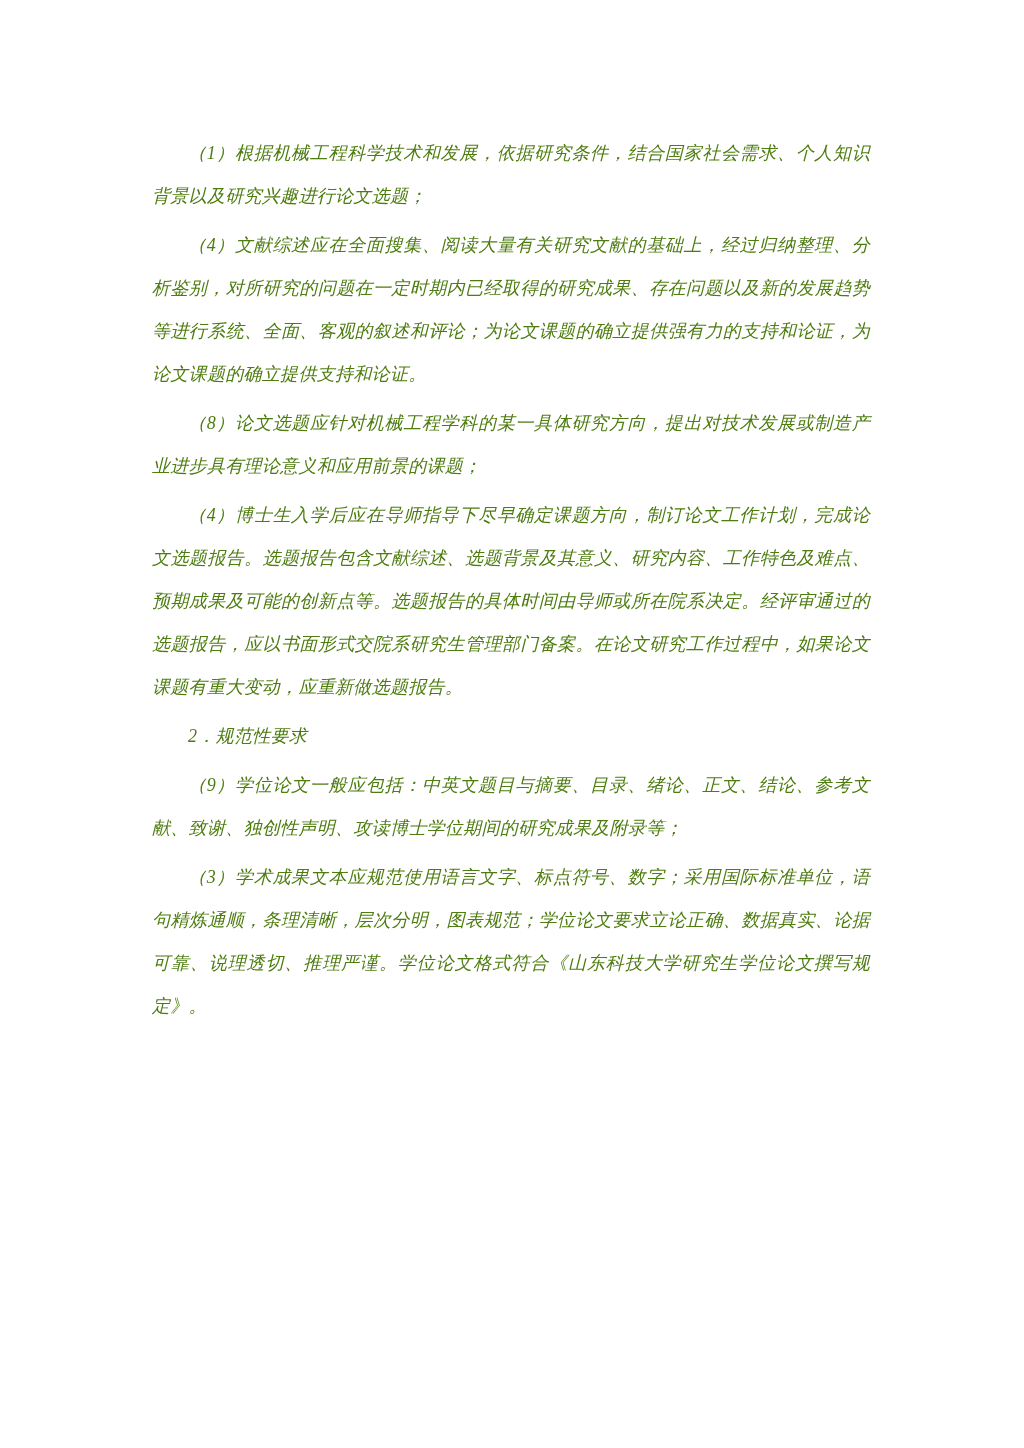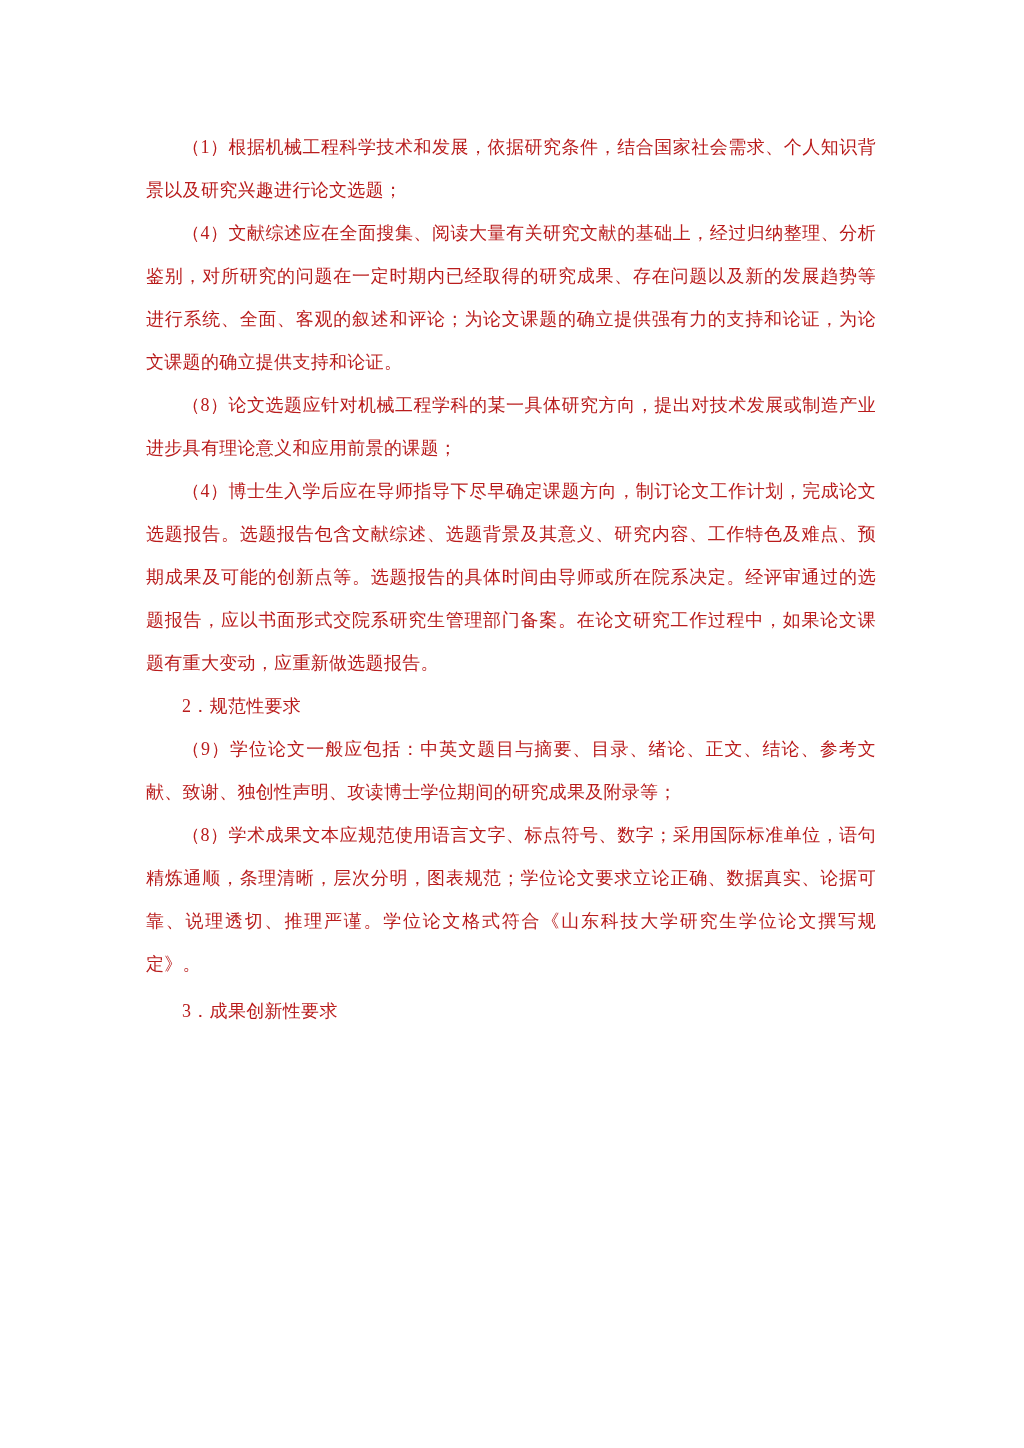--- a/index.html
+++ b/index.html
@@ -11,29 +11,30 @@
     position: relative;
     width: 1024px;
     height: 1448px;
     box-sizing: border-box;
     background: #ffffff;
     padding: 126px 148px 0 146px;
     overflow: hidden;
     font-family: "Liberation Serif", "DejaVu Serif", serif;
   }
   .page p {
-    margin: 0;
+    margin: 6px;
     font-size: 18px;
     line-height: 43px;
     letter-spacing: 0.3px;
-    color: #b91c1c;
+    color: #4d7c0f;
     text-align: justify;
     text-justify: inter-character;
     text-indent: 2em;
     word-break: break-all;
+    font-style: italic;
   }
   .sec3 p {
     line-height: 41px;
   }
   .sec3 .heading {
     margin-top: 5px;
   }
 </style>
 </head>
 <body>
@@ -43,20 +44,19 @@
   <section>
     <p>（1）根据机械工程科学技术和发展，依据研究条件，结合国家社会需求、个人知识背景以及研究兴趣进行论文选题；</p>
     <p>（4）文献综述应在全面搜集、阅读大量有关研究文献的基础上，经过归纳整理、分析鉴别，对所研究的问题在一定时期内已经取得的研究成果、存在问题以及新的发展趋势等进行系统、全面、客观的叙述和评论；为论文课题的确立提供强有力的支持和论证，为论文课题的确立提供支持和论证。</p>
     <p>（8）论文选题应针对机械工程学科的某一具体研究方向，提出对技术发展或制造产业进步具有理论意义和应用前景的课题；</p>
     <p>（4）博士生入学后应在导师指导下尽早确定课题方向，制订论文工作计划，完成论文选题报告。选题报告包含文献综述、选题背景及其意义、研究内容、工作特色及难点、预期成果及可能的创新点等。选题报告的具体时间由导师或所在院系决定。经评审通过的选题报告，应以书面形式交院系研究生管理部门备案。在论文研究工作过程中，如果论文课题有重大变动，应重新做选题报告。</p>
   </section>
 
   <section>
     <p class="heading">2．规范性要求</p>
     <p>（9）学位论文一般应包括：中英文题目与摘要、目录、绪论、正文、结论、参考文献、致谢、独创性声明、攻读博士学位期间的研究成果及附录等；</p>
-    <p>（8）学术成果文本应规范使用语言文字、标点符号、数字；采用国际标准单位，语句精炼通顺，条理清晰，层次分明，图表规范；学位论文要求立论正确、数据真实、论据可靠、说理透切、推理严谨。学位论文格式符合《山东科技大学研究生学位论文撰写规定》。</p>
+    <p>（3）学术成果文本应规范使用语言文字、标点符号、数字；采用国际标准单位，语句精炼通顺，条理清晰，层次分明，图表规范；学位论文要求立论正确、数据真实、论据可靠、说理透切、推理严谨。学位论文格式符合《山东科技大学研究生学位论文撰写规定》。</p>
   </section>
 
   <section class="sec3">
-    <p class="heading">3．成果创新性要求</p>
   </section>
 
 </div>
 
 </body></html>

